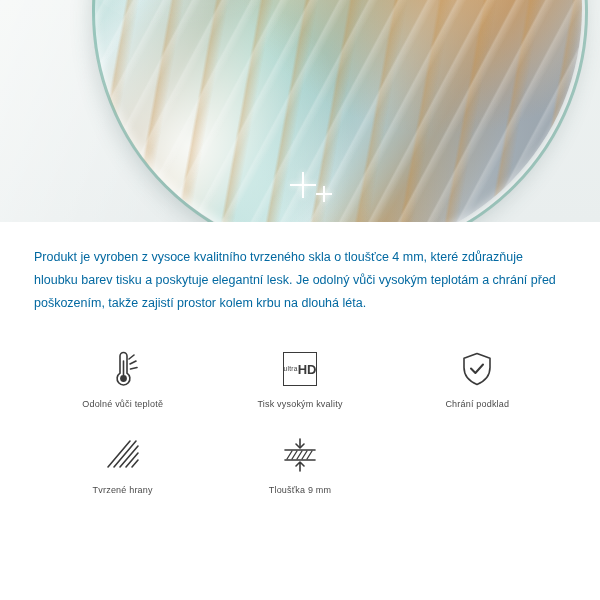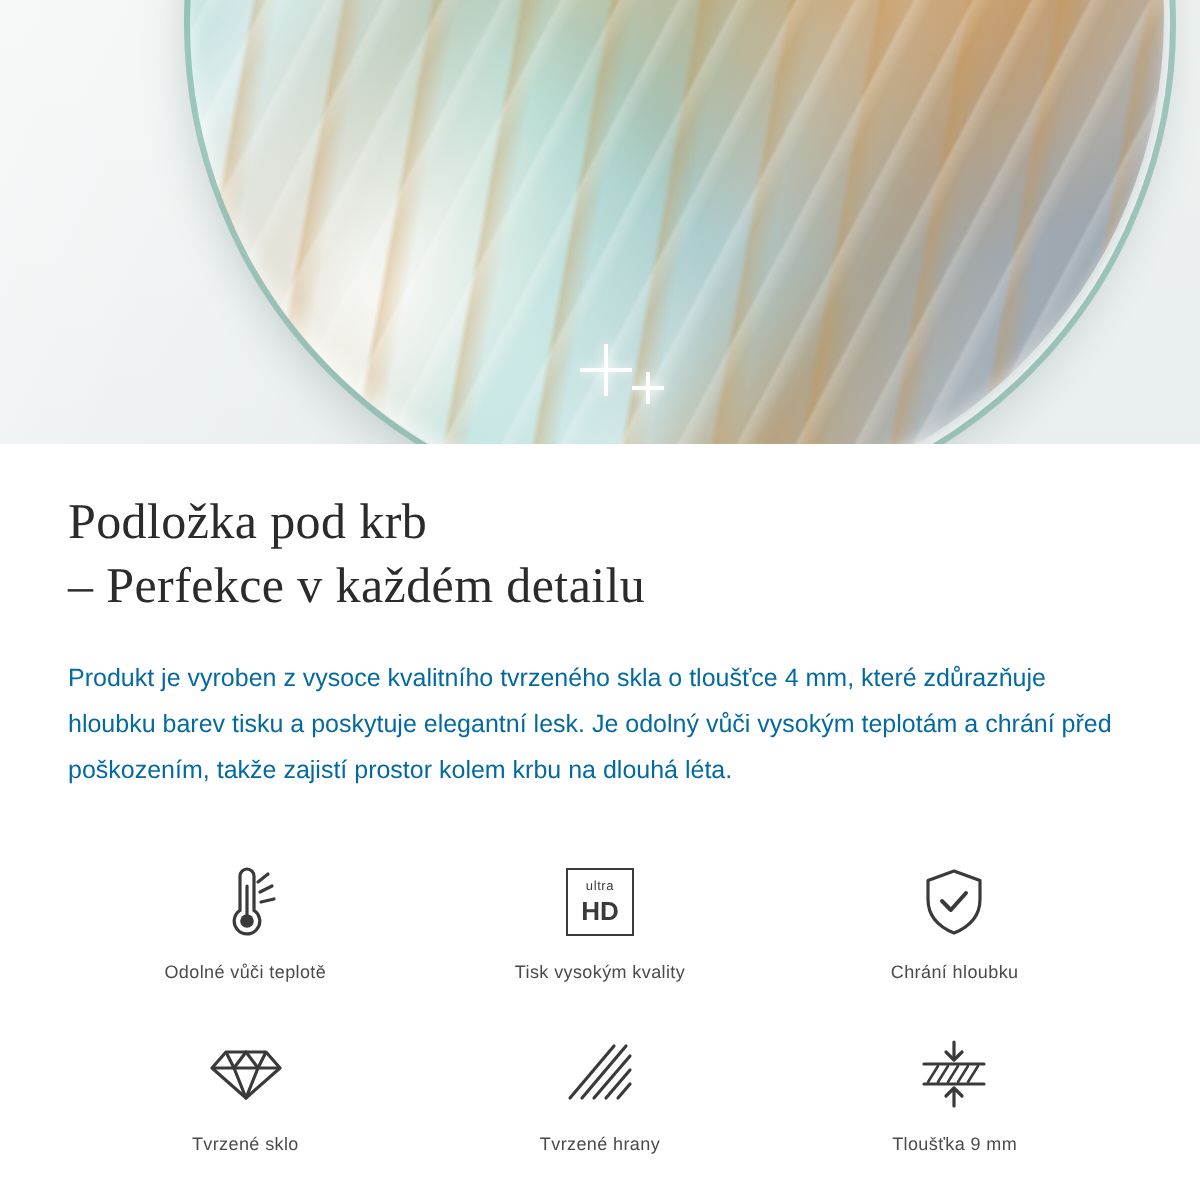--- a/index.html
+++ b/index.html
@@ -173,21 +173,20 @@
     font-size: 9px;
     color: #4a4a4a;
     text-align: left;
     letter-spacing: .2px;
   }
   .ultrahd {
     width: 32px;
     height: 32px;
     border: 1.6px solid #3a3a3a;
     display: flex;
-    flex-direction: column;
     align-items: center;
     justify-content: center;
     line-height: 1;
   }
   .ultrahd .u {
     font-size: 6.5px;
     letter-spacing: .3px;
     color: #3a3a3a;
   }
   .ultrahd .hd {
@@ -207,24 +206,20 @@
     <div class="disc">
       <div class="veins"></div>
       <div class="gloss"></div>
     </div>
     <div class="disc-edge"></div>
     <div class="sparkle s1"></div>
     <div class="sparkle s2"></div>
   </div>
 
   <div class="content">
-    <h1 class="headline">
-      <span>Podložka pod krb</span>
-      <span class="line2">– Perfekce v každém detailu</span>
-    </h1>
 
     <p class="paragraph">Produkt je vyroben z vysoce kvalitního tvrzeného skla o tloušťce 4 mm, které zdůrazňuje hloubku barev tisku a poskytuje elegantní lesk. Je odolný vůči vysokým teplotám a chrání před poškozením, takže zajistí prostor kolem krbu na dlouhá léta.</p>
 
     <div class="features">
 
       <div class="feature">
         <div class="feature-icon">
           <svg width="34" height="38" viewBox="0 0 34 38" fill="none" stroke="#3a3a3a" stroke-width="1.6" stroke-linecap="round">
             <path d="M14 6a3.5 3.5 0 0 1 7 0v17.2a6.4 6.4 0 1 1-7 0z"></path>
             <line x1="17.5" y1="11" x2="17.5" y2="25"></line>
@@ -247,34 +242,23 @@
         <div class="feature-label">Tisk vysokým kvality</div>
       </div>
 
       <div class="feature">
         <div class="feature-icon">
           <svg width="34" height="38" viewBox="0 0 34 38" fill="none" stroke="#3a3a3a" stroke-width="1.6" stroke-linejoin="round">
             <path d="M17 3.5 30 8.2v9.4c0 8.2-5.4 13.8-13 16.9-7.6-3.1-13-8.7-13-16.9V8.2z"></path>
             <polyline points="11,18.5 15.4,23 23,14.5" stroke-width="2" stroke-linecap="round"></polyline>
           </svg>
         </div>
-        <div class="feature-label">Chrání hloubku</div>
-      </div>
-
-      <div class="feature">
-        <div class="feature-icon">
-          <svg width="38" height="34" viewBox="0 0 38 34" fill="none" stroke="#3a3a3a" stroke-width="1.6" stroke-linejoin="round">
-            <path d="M9 6h20l7 8-17 15L2 14z"></path>
-            <path d="M2 14h34"></path>
-            <path d="M9 6l4 8 6-8 6 8 4-8"></path>
-            <path d="M13 14l6 15 6-15"></path>
-          </svg>
-        </div>
-        <div class="feature-label">Tvrzené sklo</div>
-      </div>
+        <div class="feature-label">Chrání podklad</div>
+      </div>
+
 
       <div class="feature">
         <div class="feature-icon">
           <svg width="38" height="34" viewBox="0 0 38 34" fill="none" stroke="#3a3a3a" stroke-width="1.6" stroke-linecap="round">
             <path d="M4 29 L26 3"></path>
             <path d="M10 29 L32 3"></path>
             <path d="M16 29 L34 8"></path>
             <path d="M22 29 L34 15"></path>
             <path d="M28 29 L34 22"></path>
           </svg>

